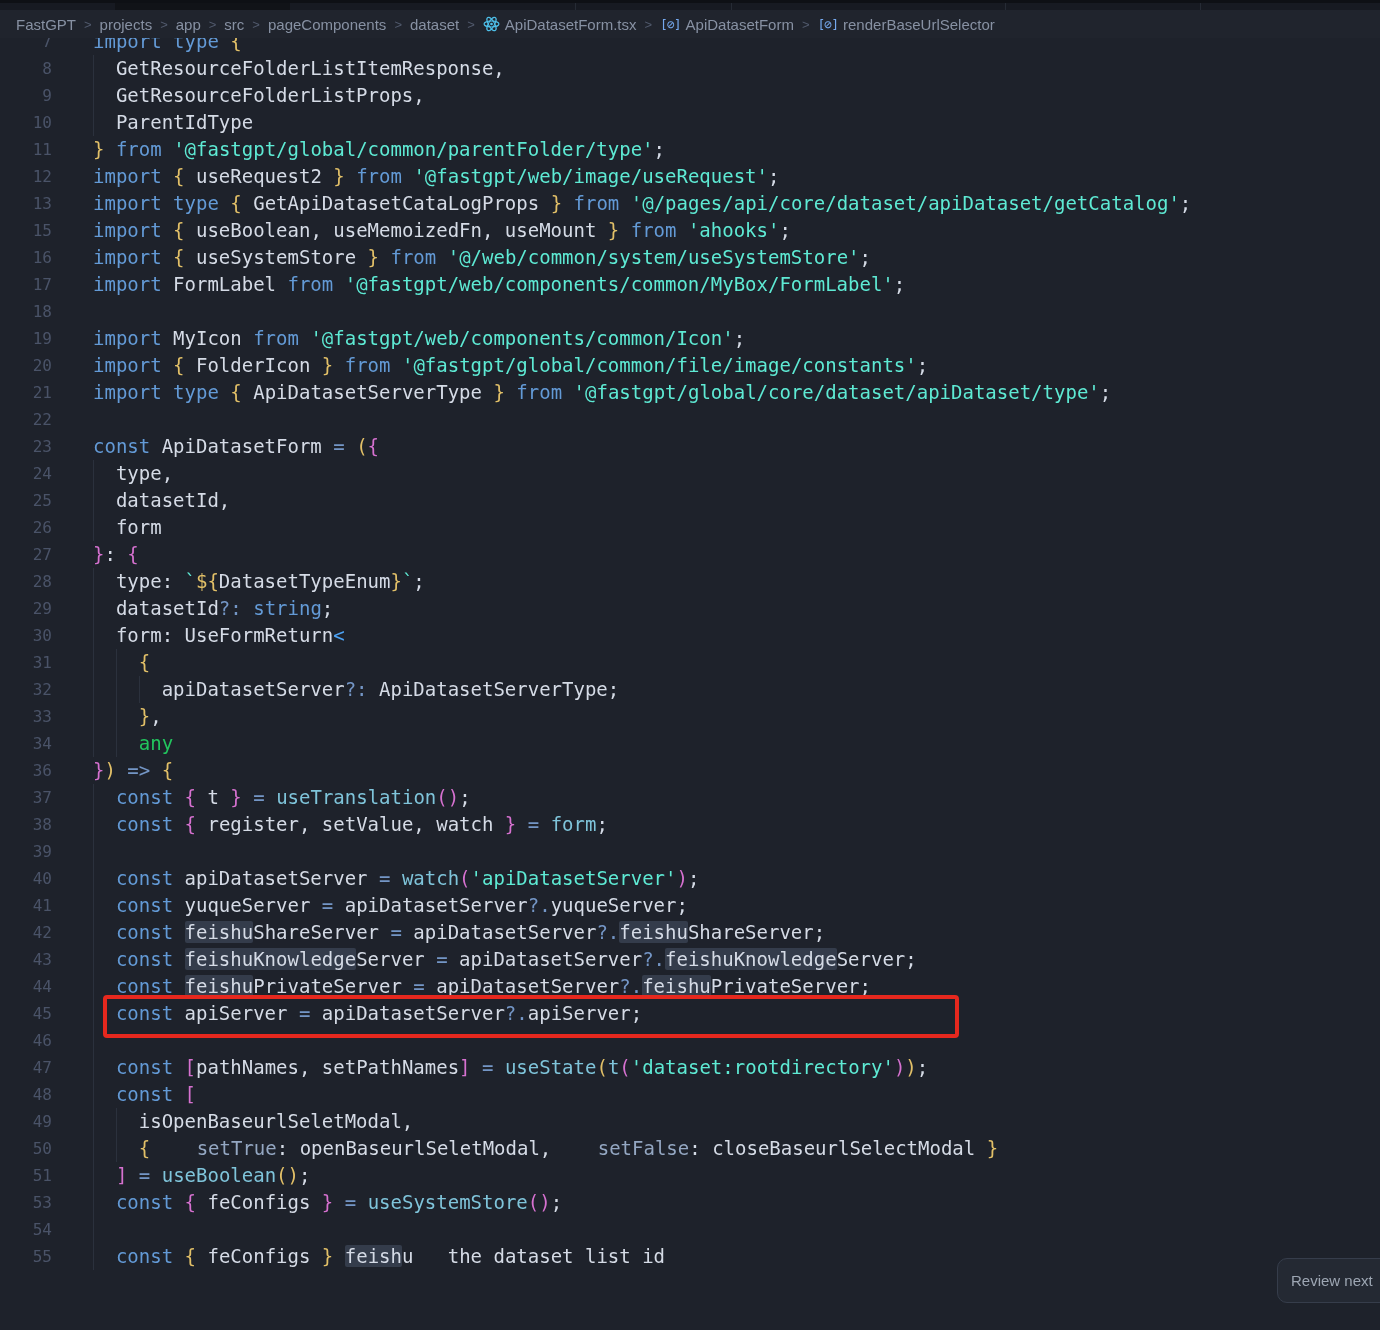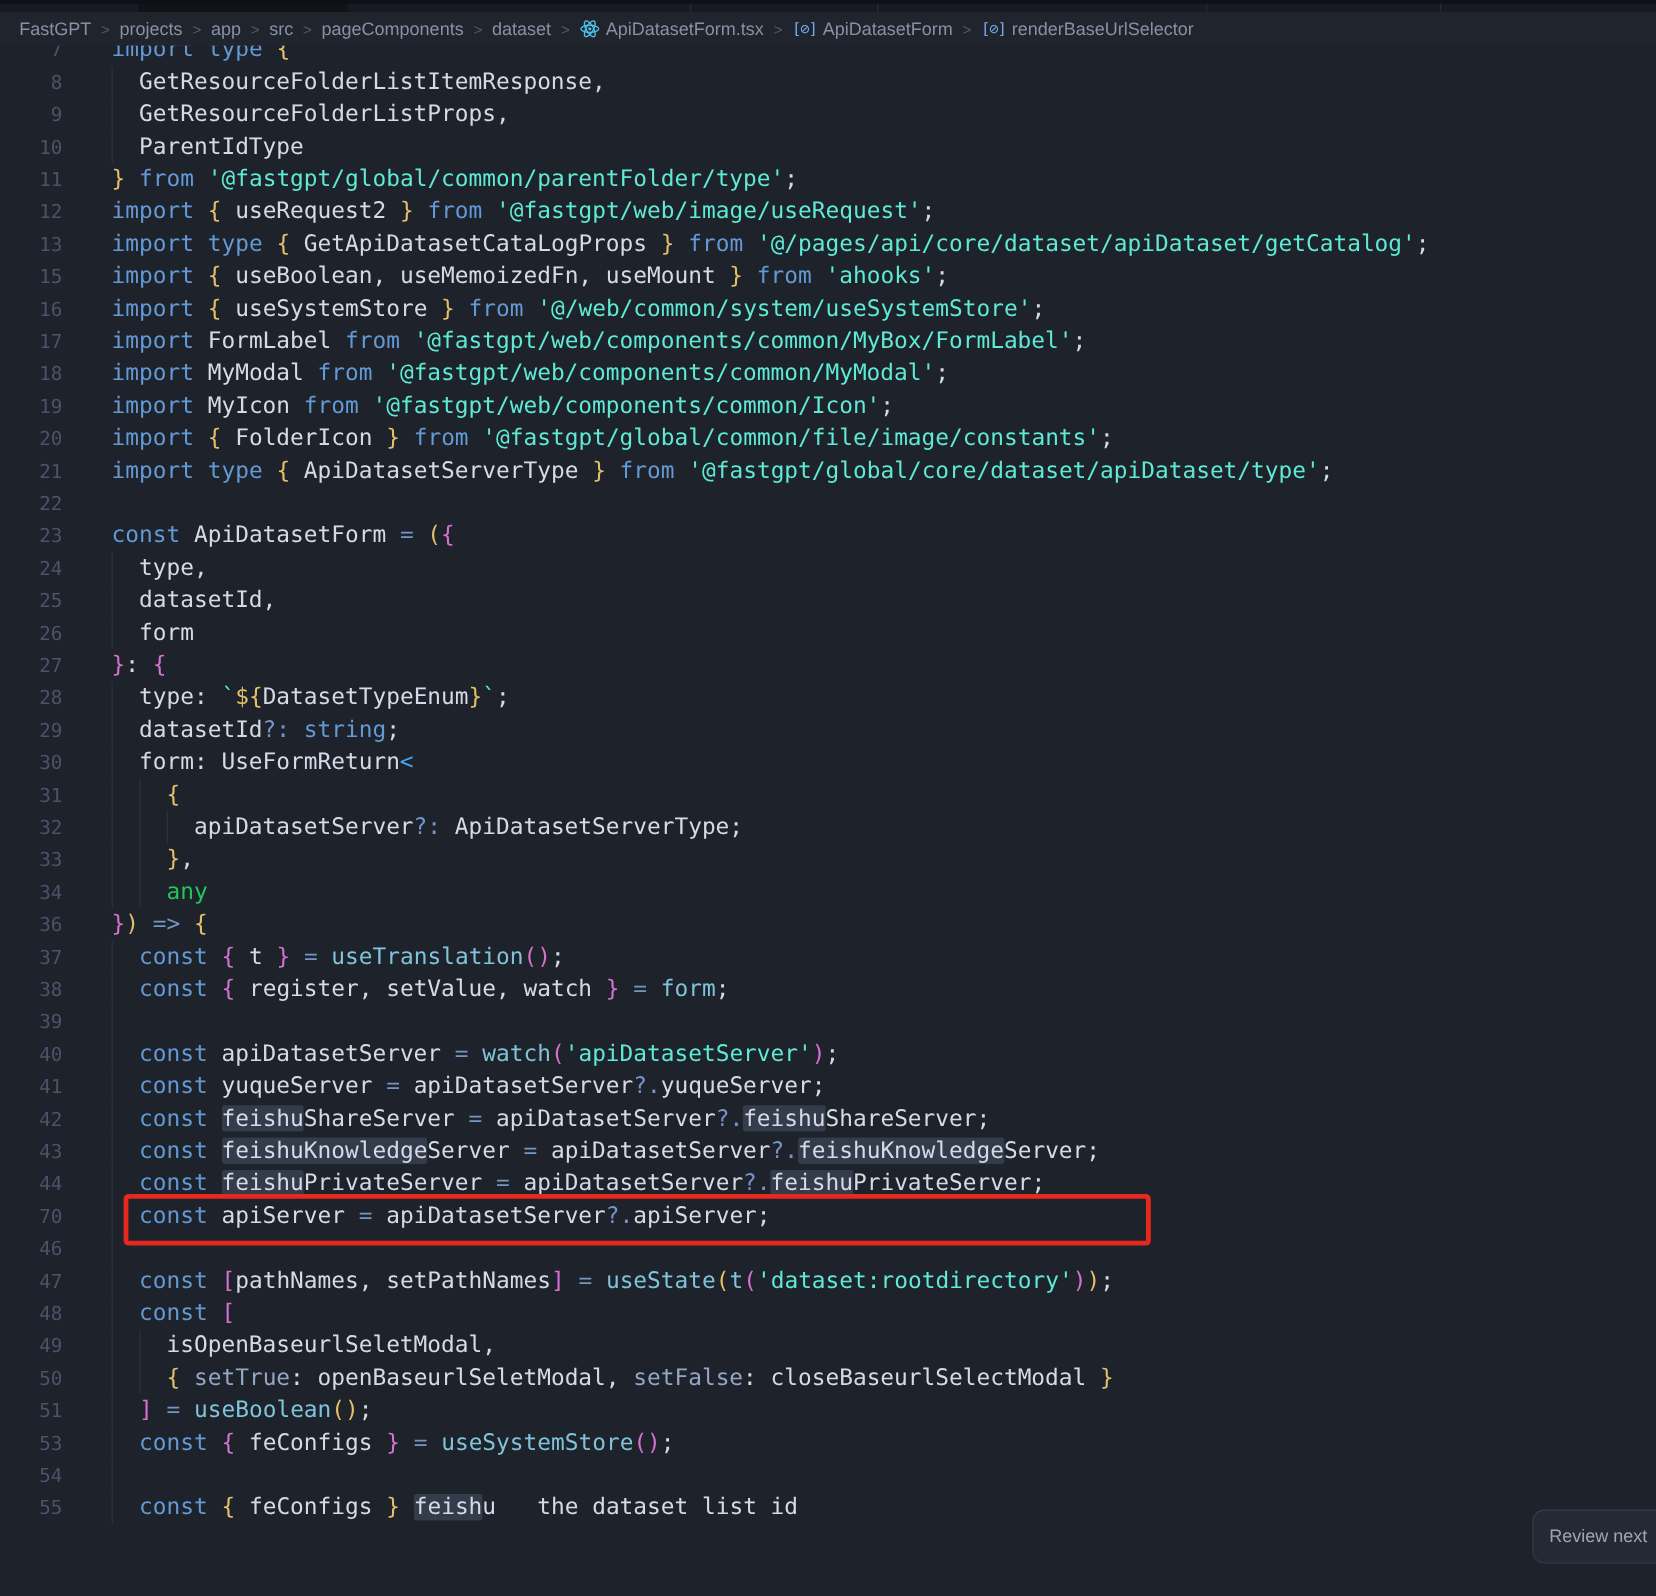--- a/index.html
+++ b/index.html
@@ -26,21 +26,21 @@
   .code{position:absolute;top:28px;left:0;width:1380px;z-index:1;}
   .line{height:27px;display:flex;position:relative;font-family:"DejaVu Sans Mono",monospace;
     font-size:19px;line-height:27px;white-space:pre;}
   .ln{flex:none;width:68px;box-sizing:border-box;text-align:right;padding-right:16px;
     color:#4a5368;font-size:16px;line-height:27px;}
   .lc{position:relative;flex:none;padding-left:25px;}
   .guide{position:absolute;top:0;bottom:0;width:1px;background:#2b313d;}
   
   .k{color:#639ad6;} .w{color:#d5dbe6;} .o{color:#7496c6;} .s{color:#5eead4;}
   .f{color:#7fc4da;} .t{color:#22c55e;} .y{color:#e2c068;} .m{color:#d671d0;}
-  .b{color:#4da3f5;} .p{color:#94a7c2;}
+  .b{color:#4da3f5;} .p{color:#94a7c2;margin-left:35px;}
   .h{color:#d5dbe6;background:#343c4b;border-radius:2px;}
   
   .redbox{position:absolute;left:103px;top:995px;width:856px;height:43px;box-sizing:border-box;
     border:4px solid #e6281e;border-radius:4px;z-index:15;}
   
   .review-btn{position:absolute;left:1277px;top:1258px;width:122px;height:45px;z-index:20;
     background:#242933;border:1px solid #363d4b;border-radius:10px;
     display:flex;align-items:center;justify-content:flex-start;padding-left:13px;box-sizing:border-box;
     color:#9da6b3;font-size:15px;cursor:pointer;}
 </style>
@@ -112,21 +112,21 @@
     <div class="line"><span class="ln">7</span><span class="lc"><span class="k">import</span><span class="w"> </span><span class="k">type</span><span class="w"> </span><span class="y">{</span></span></div>
     <div class="line"><span class="ln">8</span><i class="guide" style="left: 93px;"></i><span class="lc"><span class="w">  GetResourceFolderListItemResponse,</span></span></div>
     <div class="line"><span class="ln">9</span><i class="guide" style="left: 93px;"></i><span class="lc"><span class="w">  GetResourceFolderListProps,</span></span></div>
     <div class="line"><span class="ln">10</span><i class="guide" style="left: 93px;"></i><span class="lc"><span class="w">  ParentIdType</span></span></div>
     <div class="line"><span class="ln">11</span><span class="lc"><span class="y">}</span><span class="w"> </span><span class="k">from</span><span class="w"> </span><span class="s">'@fastgpt/global/common/parentFolder/type'</span><span class="w">;</span></span></div>
     <div class="line"><span class="ln">12</span><span class="lc"><span class="k">import</span><span class="w"> </span><span class="y">{</span><span class="w"> useRequest2 </span><span class="y">}</span><span class="w"> </span><span class="k">from</span><span class="w"> </span><span class="s">'@fastgpt/web/image/useRequest'</span><span class="w">;</span></span></div>
     <div class="line"><span class="ln">13</span><span class="lc"><span class="k">import</span><span class="w"> </span><span class="k">type</span><span class="w"> </span><span class="y">{</span><span class="w"> GetApiDatasetCataLogProps </span><span class="y">}</span><span class="w"> </span><span class="k">from</span><span class="w"> </span><span class="s">'@/pages/api/core/dataset/apiDataset/getCatalog'</span><span class="w">;</span></span></div>
     <div class="line"><span class="ln">15</span><span class="lc"><span class="k">import</span><span class="w"> </span><span class="y">{</span><span class="w"> useBoolean, useMemoizedFn, useMount </span><span class="y">}</span><span class="w"> </span><span class="k">from</span><span class="w"> </span><span class="s">'ahooks'</span><span class="w">;</span></span></div>
     <div class="line"><span class="ln">16</span><span class="lc"><span class="k">import</span><span class="w"> </span><span class="y">{</span><span class="w"> useSystemStore </span><span class="y">}</span><span class="w"> </span><span class="k">from</span><span class="w"> </span><span class="s">'@/web/common/system/useSystemStore'</span><span class="w">;</span></span></div>
     <div class="line"><span class="ln">17</span><span class="lc"><span class="k">import</span><span class="w"> FormLabel </span><span class="k">from</span><span class="w"> </span><span class="s">'@fastgpt/web/components/common/MyBox/FormLabel'</span><span class="w">;</span></span></div>
-    <div class="line"><span class="ln">18</span><span class="lc"><span class="k">import</span><span class="w"> MyModal </span><span class="k">from</span><span class="w"> </span><span class="s">'@fastgpt/web/components/common/MyModal'</span><span class="w">;</span></span></div>
+    <div class="line"><span class="ln">18</span></div>
     <div class="line"><span class="ln">19</span><span class="lc"><span class="k">import</span><span class="w"> MyIcon </span><span class="k">from</span><span class="w"> </span><span class="s">'@fastgpt/web/components/common/Icon'</span><span class="w">;</span></span></div>
     <div class="line"><span class="ln">20</span><span class="lc"><span class="k">import</span><span class="w"> </span><span class="y">{</span><span class="w"> FolderIcon </span><span class="y">}</span><span class="w"> </span><span class="k">from</span><span class="w"> </span><span class="s">'@fastgpt/global/common/file/image/constants'</span><span class="w">;</span></span></div>
     <div class="line"><span class="ln">21</span><span class="lc"><span class="k">import</span><span class="w"> </span><span class="k">type</span><span class="w"> </span><span class="y">{</span><span class="w"> ApiDatasetServerType </span><span class="y">}</span><span class="w"> </span><span class="k">from</span><span class="w"> </span><span class="s">'@fastgpt/global/core/dataset/apiDataset/type'</span><span class="w">;</span></span></div>
     <div class="line"><span class="ln">22</span><span class="lc"></span></div>
     <div class="line"><span class="ln">23</span><span class="lc"><span class="k">const</span><span class="w"> ApiDatasetForm </span><span class="o">=</span><span class="w"> </span><span class="y">(</span><span class="m">{</span></span></div>
     <div class="line"><span class="ln">24</span><i class="guide" style="left: 93px;"></i><span class="lc"><span class="w">  type,</span></span></div>
     <div class="line"><span class="ln">25</span><i class="guide" style="left: 93px;"></i><span class="lc"><span class="w">  datasetId,</span></span></div>
     <div class="line"><span class="ln">26</span><i class="guide" style="left: 93px;"></i><span class="lc"><span class="w">  form</span></span></div>
     <div class="line"><span class="ln">27</span><span class="lc"><span class="m">}</span><span class="w">: </span><span class="m">{</span></span></div>
     <div class="line"><span class="ln">28</span><i class="guide" style="left: 93px;"></i><span class="lc"><span class="w">  type: </span><span class="s">`</span><span class="y">${</span><span class="w">DatasetTypeEnum</span><span class="y">}</span><span class="s">`</span><span class="w">;</span></span></div>
@@ -138,21 +138,21 @@
     <div class="line"><span class="ln">34</span><i class="guide" style="left: 93px;"></i><i class="guide" style="left: 115.876px;"></i><span class="lc"><span class="w">    </span><span class="t">any</span></span></div>
     <div class="line"><span class="ln">36</span><span class="lc"><span class="m">}</span><span class="y">)</span><span class="w"> </span><span class="o">=&gt;</span><span class="w"> </span><span class="y">{</span></span></div>
     <div class="line"><span class="ln">37</span><i class="guide" style="left: 93px;"></i><span class="lc"><span class="w">  </span><span class="k">const</span><span class="w"> </span><span class="m">{</span><span class="w"> t </span><span class="m">}</span><span class="w"> </span><span class="o">=</span><span class="w"> </span><span class="f">useTranslation</span><span class="m">(</span><span class="m">)</span><span class="w">;</span></span></div>
     <div class="line"><span class="ln">38</span><i class="guide" style="left: 93px;"></i><span class="lc"><span class="w">  </span><span class="k">const</span><span class="w"> </span><span class="m">{</span><span class="w"> register, setValue, watch </span><span class="m">}</span><span class="w"> </span><span class="o">=</span><span class="w"> </span><span class="f">form</span><span class="w">;</span></span></div>
     <div class="line"><span class="ln">39</span><i class="guide" style="left: 93px;"></i><span class="lc"></span></div>
     <div class="line"><span class="ln">40</span><i class="guide" style="left: 93px;"></i><span class="lc"><span class="w">  </span><span class="k">const</span><span class="w"> apiDatasetServer </span><span class="o">=</span><span class="w"> </span><span class="f">watch</span><span class="m">(</span><span class="s">'apiDatasetServer'</span><span class="m">)</span><span class="w">;</span></span></div>
     <div class="line"><span class="ln">41</span><i class="guide" style="left: 93px;"></i><span class="lc"><span class="w">  </span><span class="k">const</span><span class="w"> yuqueServer </span><span class="o">=</span><span class="w"> apiDatasetServer</span><span class="o">?.</span><span class="w">yuqueServer;</span></span></div>
     <div class="line"><span class="ln">42</span><i class="guide" style="left: 93px;"></i><span class="lc"><span class="w">  </span><span class="k">const</span><span class="w"> </span><span class="h">feishu</span><span class="w">ShareServer </span><span class="o">=</span><span class="w"> apiDatasetServer</span><span class="o">?.</span><span class="h">feishu</span><span class="w">ShareServer;</span></span></div>
     <div class="line"><span class="ln">43</span><i class="guide" style="left: 93px;"></i><span class="lc"><span class="w">  </span><span class="k">const</span><span class="w"> </span><span class="h">feishuKnowledge</span><span class="w">Server </span><span class="o">=</span><span class="w"> apiDatasetServer</span><span class="o">?.</span><span class="h">feishuKnowledge</span><span class="w">Server;</span></span></div>
     <div class="line"><span class="ln">44</span><i class="guide" style="left: 93px;"></i><span class="lc"><span class="w">  </span><span class="k">const</span><span class="w"> </span><span class="h">feishu</span><span class="w">PrivateServer </span><span class="o">=</span><span class="w"> apiDatasetServer</span><span class="o">?.</span><span class="h">feishu</span><span class="w">PrivateServer;</span></span></div>
-    <div class="line"><span class="ln">70</span><i class="guide" style="left: 93px;"></i><span class="lc"><span class="w">  </span><span class="k">const</span><span class="w"> apiServer </span><span class="o">=</span><span class="w"> apiDatasetServer</span><span class="o">?.</span><span class="w">apiServer;</span></span></div>
+    <div class="line"><span class="ln">45</span><i class="guide" style="left: 93px;"></i><span class="lc"><span class="w">  </span><span class="k">const</span><span class="w"> apiServer </span><span class="o">=</span><span class="w"> apiDatasetServer</span><span class="o">?.</span><span class="w">apiServer;</span></span></div>
     <div class="line"><span class="ln">46</span><i class="guide" style="left: 93px;"></i><span class="lc"></span></div>
     <div class="line"><span class="ln">47</span><i class="guide" style="left: 93px;"></i><span class="lc"><span class="w">  </span><span class="k">const</span><span class="w"> </span><span class="m">[</span><span class="w">pathNames, setPathNames</span><span class="m">]</span><span class="w"> </span><span class="o">=</span><span class="w"> </span><span class="f">useState</span><span class="y">(</span><span class="f">t</span><span class="m">(</span><span class="s">'dataset:rootdirectory'</span><span class="m">)</span><span class="y">)</span><span class="w">;</span></span></div>
     <div class="line"><span class="ln">48</span><i class="guide" style="left: 93px;"></i><span class="lc"><span class="w">  </span><span class="k">const</span><span class="w"> </span><span class="m">[</span></span></div>
     <div class="line"><span class="ln">49</span><i class="guide" style="left: 93px;"></i><i class="guide" style="left: 115.876px;"></i><span class="lc"><span class="w">    isOpenBaseurlSeletModal,</span></span></div>
     <div class="line"><span class="ln">50</span><i class="guide" style="left: 93px;"></i><i class="guide" style="left: 115.876px;"></i><span class="lc"><span class="w">    </span><span class="y">{</span><span class="w"> </span><span class="p">setTrue</span><span class="w">: openBaseurlSeletModal, </span><span class="p">setFalse</span><span class="w">: closeBaseurlSelectModal </span><span class="y">}</span></span></div>
     <div class="line"><span class="ln">51</span><i class="guide" style="left: 93px;"></i><span class="lc"><span class="w">  </span><span class="m">]</span><span class="w"> </span><span class="o">=</span><span class="w"> </span><span class="f">useBoolean</span><span class="y">(</span><span class="y">)</span><span class="w">;</span></span></div>
     <div class="line"><span class="ln">53</span><i class="guide" style="left: 93px;"></i><span class="lc"><span class="w">  </span><span class="k">const</span><span class="w"> </span><span class="m">{</span><span class="w"> feConfigs </span><span class="m">}</span><span class="w"> </span><span class="o">=</span><span class="w"> </span><span class="f">useSystemStore</span><span class="m">(</span><span class="m">)</span><span class="w">;</span></span></div>
     <div class="line"><span class="ln">54</span><i class="guide" style="left: 93px;"></i><span class="lc"></span></div>
     <div class="line"><span class="ln">55</span><i class="guide" style="left: 93px;"></i><span class="lc"><span class="w">  </span><span class="k">const</span><span class="w"> </span><span class="y">{</span><span class="w"> feConfigs </span><span class="y">}</span><span class="w"> </span><span class="h">feish</span><span class="w">u   the dataset list id</span></span></div>
   </div>

